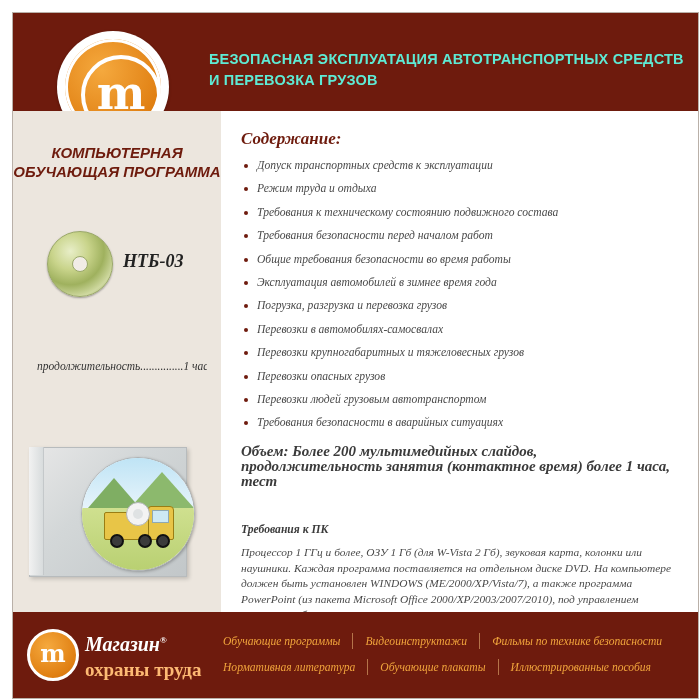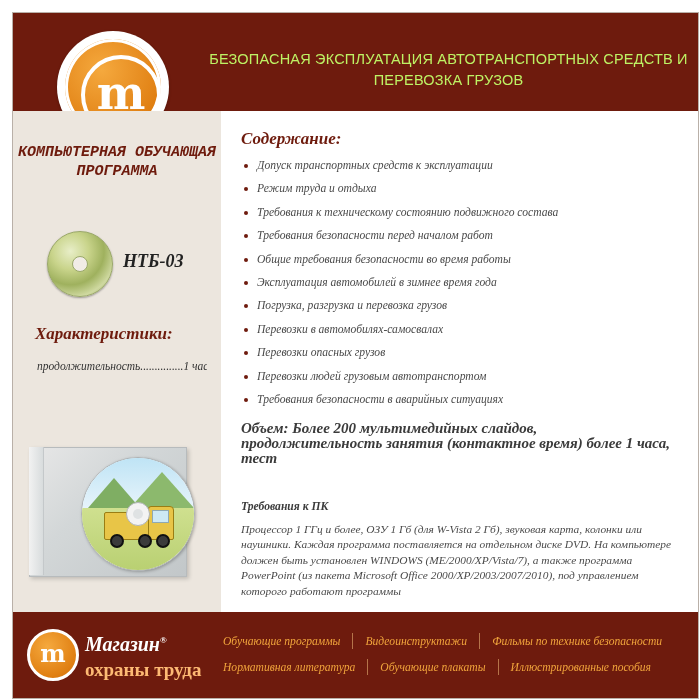--- a/index.html
+++ b/index.html
@@ -38,23 +38,23 @@
     width: 100%;
     height: 98px;
     background: #6e1b0d;
     box-sizing: border-box;
   }
   .header-title {
     position: absolute;
     left: 196px;
     right: 10px;
     top: 36px;
-    text-align: center;
-    color: #bef264;
-    font-weight: normal;
+    text-align: left;
+    color: #5eead4;
+    font-weight: bold;
     font-size: 14.5px;
     line-height: 21px;
     letter-spacing: 0.2px;
   }
 
   
   .logo-wrap {
     position: absolute;
     left: 44px;
     top: 18px;
@@ -101,21 +101,21 @@
     width: 208px;
     bottom: 86px;
     background: #ece6de;
   }
   .kop-title {
     position: absolute;
     top: 32px;
     left: 0; right: 0;
     text-align: center;
     color: #6e1b0d;
-    font-family: Liberation Mono, monospace;
+    font-family: Liberation Sans, sans-serif;
     font-style: italic;
     font-weight: bold;
     font-size: 15px;
     line-height: 19px;
   }
   .disc-row {
     position: absolute;
     top: 120px;
     left: 0; right: 0;
     height: 80px;
@@ -465,21 +465,20 @@
     </div>
 
     <div class="left-col">
       <div class="kop-title">КОМПЬЮТЕРНАЯ ОБУЧАЮЩАЯ ПРОГРАММА</div>
 
       <div class="disc-row">
         <div class="cd"></div>
         <div class="disc-code">НТБ-03</div>
       </div>
 
-      <div class="char-title">Характеристики:</div>
       <div class="char-list">
         <div class="char-row">продолжительность...............1 час</div>
       </div>
 
       <div class="boxart">
         <div class="box-case"></div>
         <div class="box-spine"></div>
         <div class="box-disc">
           <div class="disc-sky"></div>
           <div class="disc-mount"></div>
@@ -500,20 +499,21 @@
       <div class="content-heading">Содержание:</div>
 
       <div class="topic">Допуск транспортных средств к эксплуатации</div>
       <div class="topic">Режим труда и отдыха</div>
       <div class="topic">Требования к техническому состоянию подвижного состава</div>
       <div class="topic">Требования безопасности перед началом работ</div>
       <div class="topic">Общие требования безопасности во время работы</div>
       <div class="topic">Эксплуатация автомобилей в зимнее время года</div>
       <div class="topic">Погрузка, разгрузка и перевозка грузов</div>
       <div class="topic">Перевозки в автомобилях-самосвалах</div>
+      <div class="topic">Перевозки крупногабаритных и тяжеловесных грузов</div>
       <div class="topic">Перевозки опасных грузов</div>
       <div class="topic">Перевозки людей грузовым автотранспортом</div>
       <div class="topic">Требования безопасности в аварийных ситуациях</div>
 
       <div class="volume">Объем: Более 200 мультимедийных слайдов, продолжительность занятия (контактное время) более 1 часа, тест</div>
 
       <div class="req-title">Требования к ПК</div>
       <div class="req-text">Процессор 1 ГГц и более, ОЗУ 1 Гб (для W-Vista 2 Гб), звуковая карта, колонки или наушники. Каждая программа поставляется на отдельном диске DVD. На компьютере должен быть установлен WINDOWS (ME/2000/XP/Vista/7), а также программа PowerPoint (из пакета Microsoft Office 2000/XP/2003/2007/2010), под управлением которого работают программы</div>
     </div>
 

